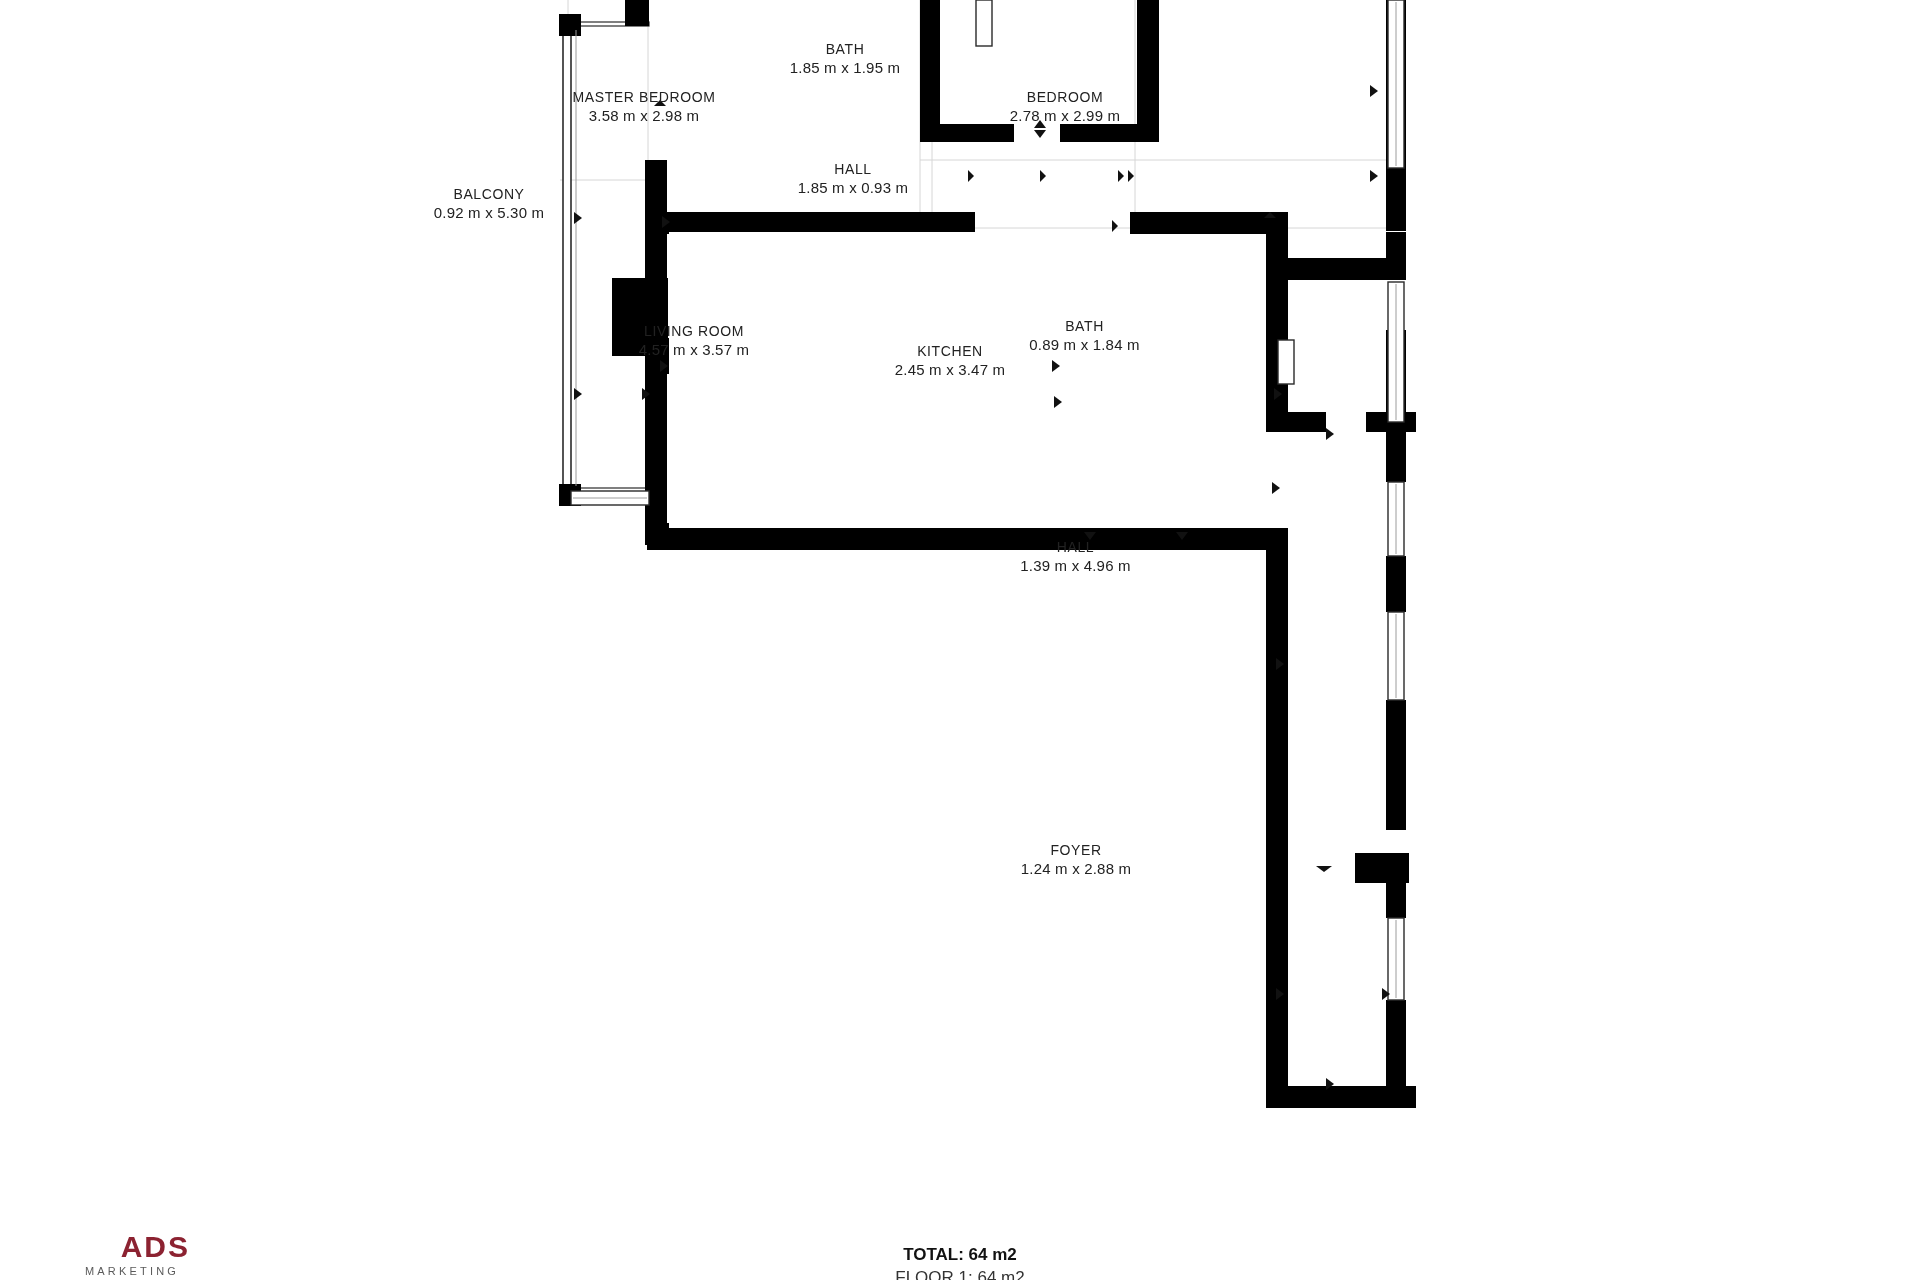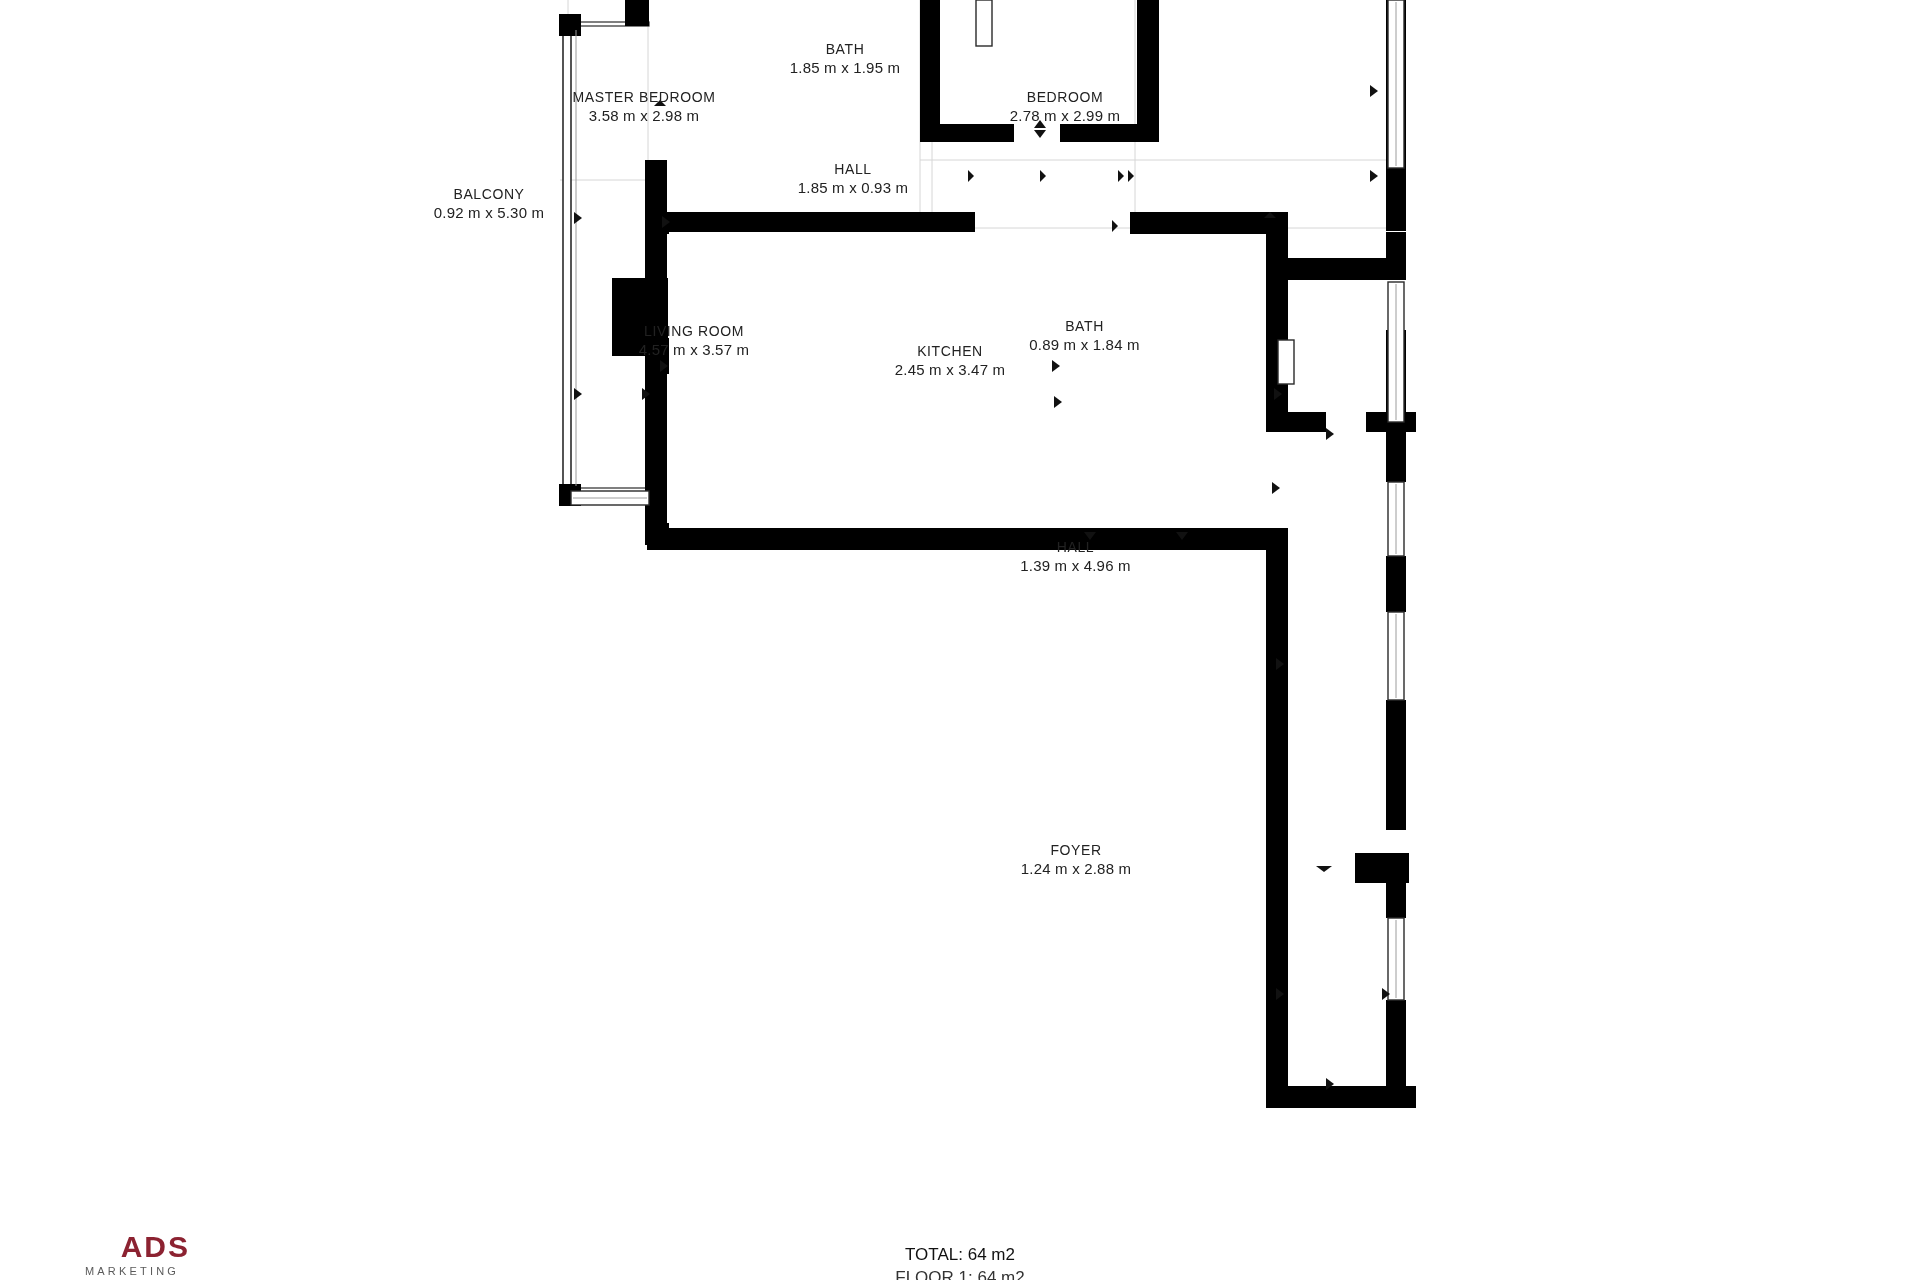--- a/index.html
+++ b/index.html
@@ -49,21 +49,21 @@
   #summary {
     position: absolute;
     left: 0;
     top: 1244px;
     width: 1920px;
     text-align: center;
     line-height: 1.33;
   }
   #summary .total {
     font-size: 17px;
-    font-weight: normal;
+    font-weight: bold;
     color: #111111;
     display: block;
   }
   #summary .floor {
     font-size: 17px;
     color: #333333;
     display: block;
   }
 
   

